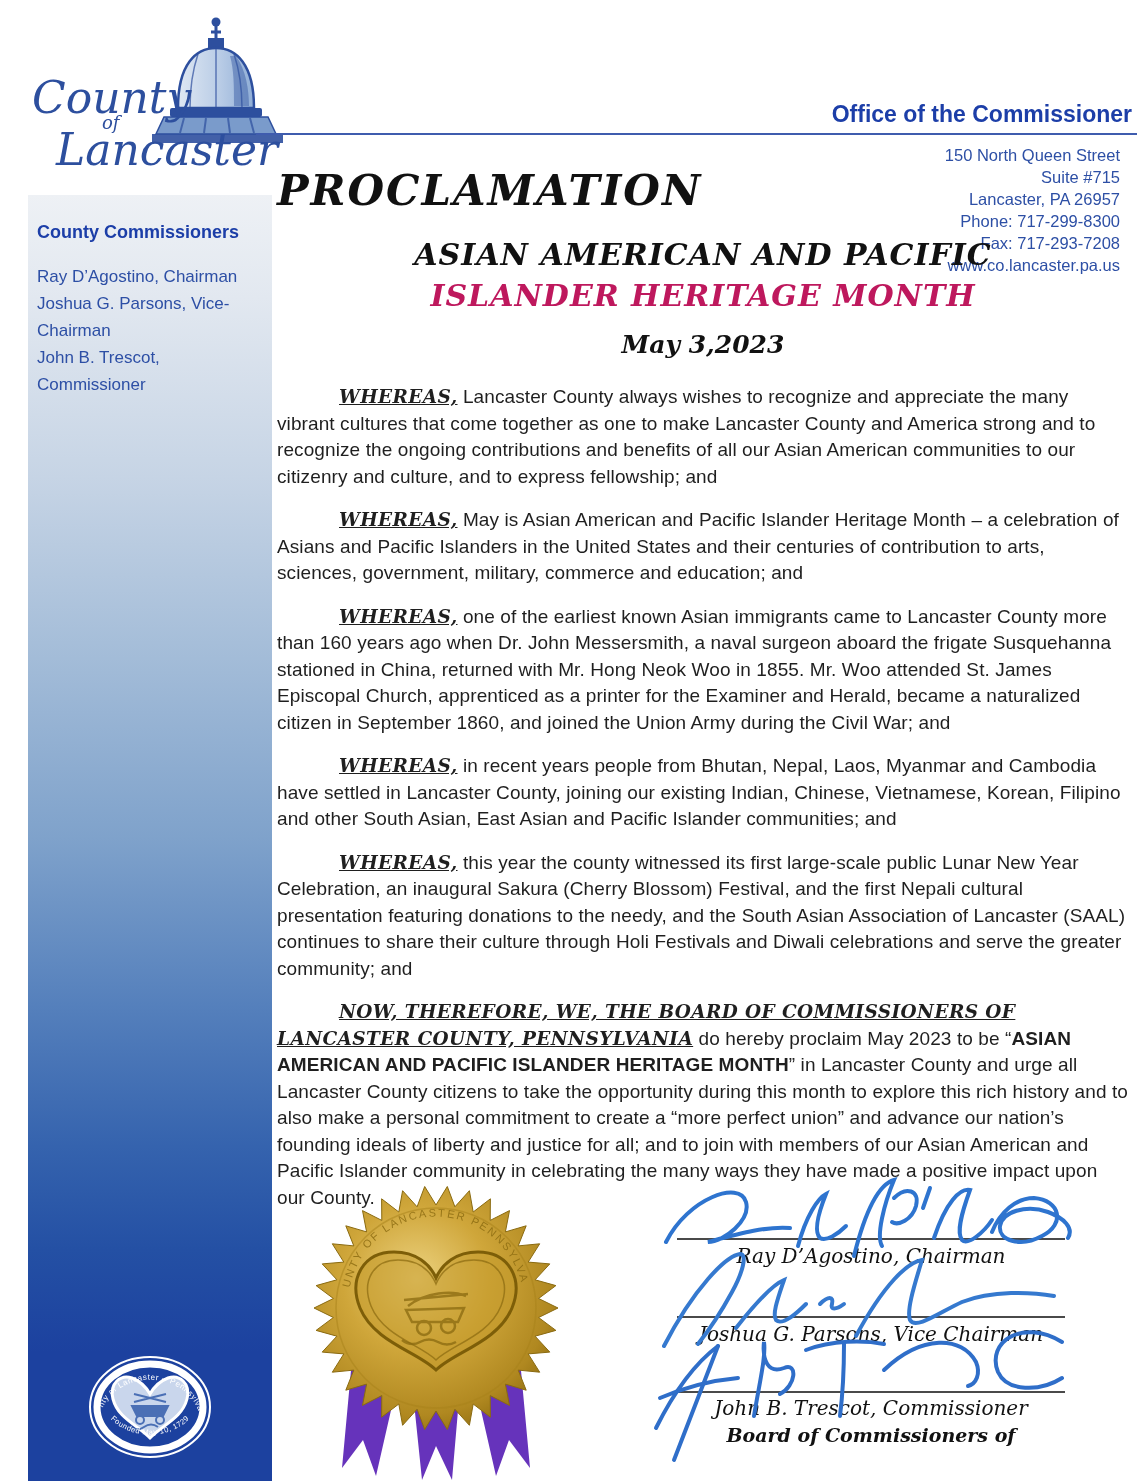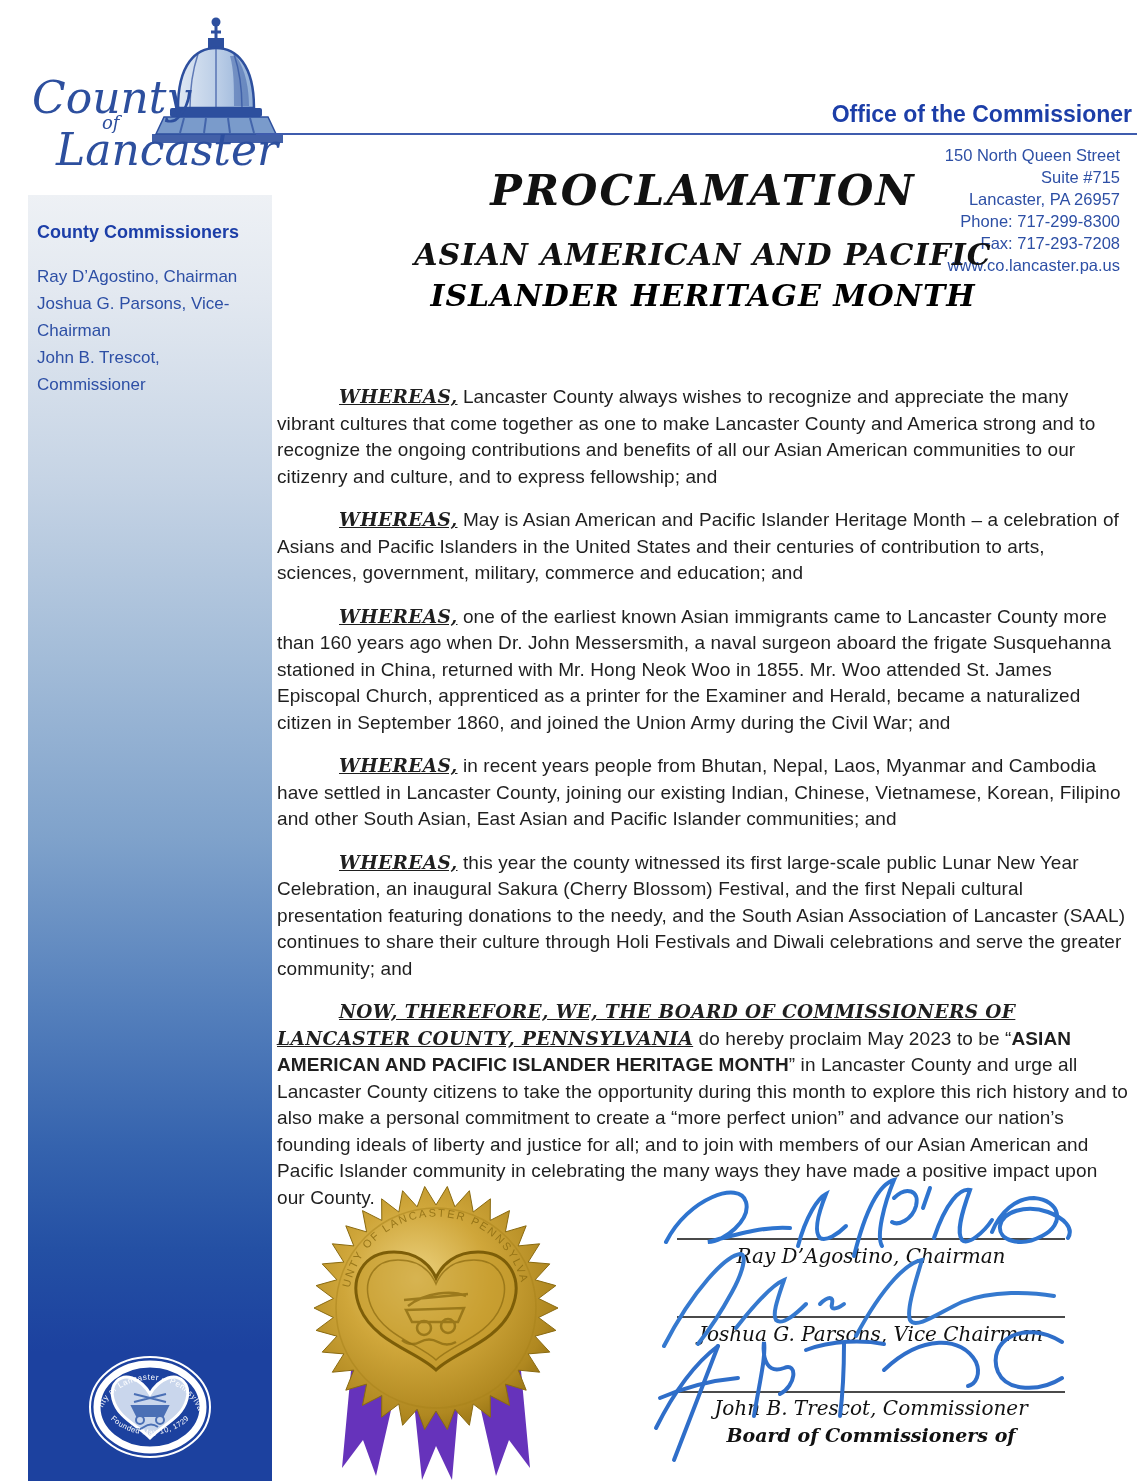--- a/index.html
+++ b/index.html
@@ -25,26 +25,26 @@
   .logo-county    { left:32px;  top:72px;  font-size:44px; }
   .logo-of        { left:102px; top:112px; font-size:18px; }
   .logo-lancaster { left:56px;  top:124px; font-size:44px; }
   .dome-svg { position:absolute; left:150px; top:12px; }
   .header-rule { position:absolute; left:256px; top:133px; width:881px; height:2px; background:#3f5cae; }
   .office-title { position:absolute; right:13px; top:101px; font-size:23px; font-weight:bold; color:#1c3ea8; }
   .address { position:absolute; right:25px; top:144px; text-align:right; color:#2d4fa5; font-size:16.5px; line-height:22px; }
   .address span { display:block; }
   
   .script-font { font-family:"DejaVu Serif", serif; font-style:italic; font-weight:bold; }
-  .title-main { position:absolute; left:277px; top:166px; width:852px; text-align:center;
+  .title-main { position:absolute; left:277px; top:166px; width:852px; text-align:left;
                 font-size:42px; letter-spacing:2px; color:#111; }
   .title-sub1 { position:absolute; left:277px; top:237px; width:852px; text-align:center;
                 font-size:30px; letter-spacing:1px; color:#111; }
   .title-sub2 { position:absolute; left:277px; top:278px; width:852px; text-align:center;
-                font-size:30px; letter-spacing:1px; color:#000000; }
+                font-size:30px; letter-spacing:1px; color:#be185d; }
   .title-date { position:absolute; left:277px; top:330px; width:852px; text-align:center;
                 font-size:25px; color:#111; }
   
   .content { position:absolute; left:277px; top:384px; width:853px; }
   .content p { font-size:19px; line-height:26.5px; text-indent:62px; margin-bottom:17px; letter-spacing:0.1px; }
   .lead { font-family:"DejaVu Serif", serif; font-style:italic; font-weight:bold;
           text-decoration:underline; letter-spacing:0.4px; font-size:18.5px; }
   .b { font-weight:bold; }
   
   .seal-svg { position:absolute; left:300px; top:1172px; }
@@ -125,20 +125,21 @@
     <span>Suite #715</span>
     <span>Lancaster, PA 26957</span>
     <span>Phone: 717-299-8300</span>
     <span>Fax: 717-293-7208</span>
     <span>www.co.lancaster.pa.us</span>
   </div>
 
   <div class="title-main script-font">PROCLAMATION</div>
   <div class="title-sub1 script-font">ASIAN AMERICAN AND PACIFIC</div>
   <div class="title-sub2 script-font">ISLANDER HERITAGE MONTH</div>
+  <div class="title-date script-font">May 3,2023</div>
 
   <div class="content">
     <p><span class="lead">WHEREAS,</span><span> Lancaster County always wishes to recognize and appreciate the many vibrant cultures that come together as one to make Lancaster County and America strong and to recognize the ongoing contributions and benefits of all our Asian American communities to our citizenry and culture, and to express fellowship; and</span></p>
     <p><span class="lead">WHEREAS,</span><span> May is Asian American and Pacific Islander Heritage Month – a celebration of Asians and Pacific Islanders in the United States and their centuries of contribution to arts, sciences, government, military, commerce and education; and</span></p>
     <p><span class="lead">WHEREAS,</span><span> one of the earliest known Asian immigrants came to Lancaster County more than 160 years ago when Dr. John Messersmith, a naval surgeon aboard the frigate Susquehanna stationed in China, returned with Mr. Hong Neok Woo in 1855. Mr. Woo attended St. James Episcopal Church, apprenticed as a printer for the Examiner and Herald, became a naturalized citizen in September 1860, and joined the Union Army during the Civil War; and</span></p>
     <p><span class="lead">WHEREAS,</span><span> in recent years people from Bhutan, Nepal, Laos, Myanmar and Cambodia have settled in Lancaster County, joining our existing Indian, Chinese, Vietnamese, Korean, Filipino and other South Asian, East Asian and Pacific Islander communities; and</span></p>
     <p><span class="lead">WHEREAS,</span><span> this year the county witnessed its first large-scale public Lunar New Year Celebration, an inaugural Sakura (Cherry Blossom) Festival, and the first Nepali cultural presentation featuring donations to the needy, and the South Asian Association of Lancaster (SAAL) continues to share their culture through Holi Festivals and Diwali celebrations and serve the greater community; and</span></p>
     <p><span class="lead">NOW, THEREFORE, WE, THE BOARD OF COMMISSIONERS OF LANCASTER COUNTY, PENNSYLVANIA</span><span> do hereby proclaim May 2023 to be “</span><span class="b">ASIAN AMERICAN AND PACIFIC ISLANDER HERITAGE MONTH</span><span>” in Lancaster County and urge all Lancaster County citizens to take the opportunity during this month to explore this rich history and to also make a personal commitment to create a “more perfect union” and advance our nation’s founding ideals of liberty and justice for all; and to join with members of our Asian American and Pacific Islander community in celebrating the many ways they have made a positive impact upon our County.</span></p>
   </div>
 

